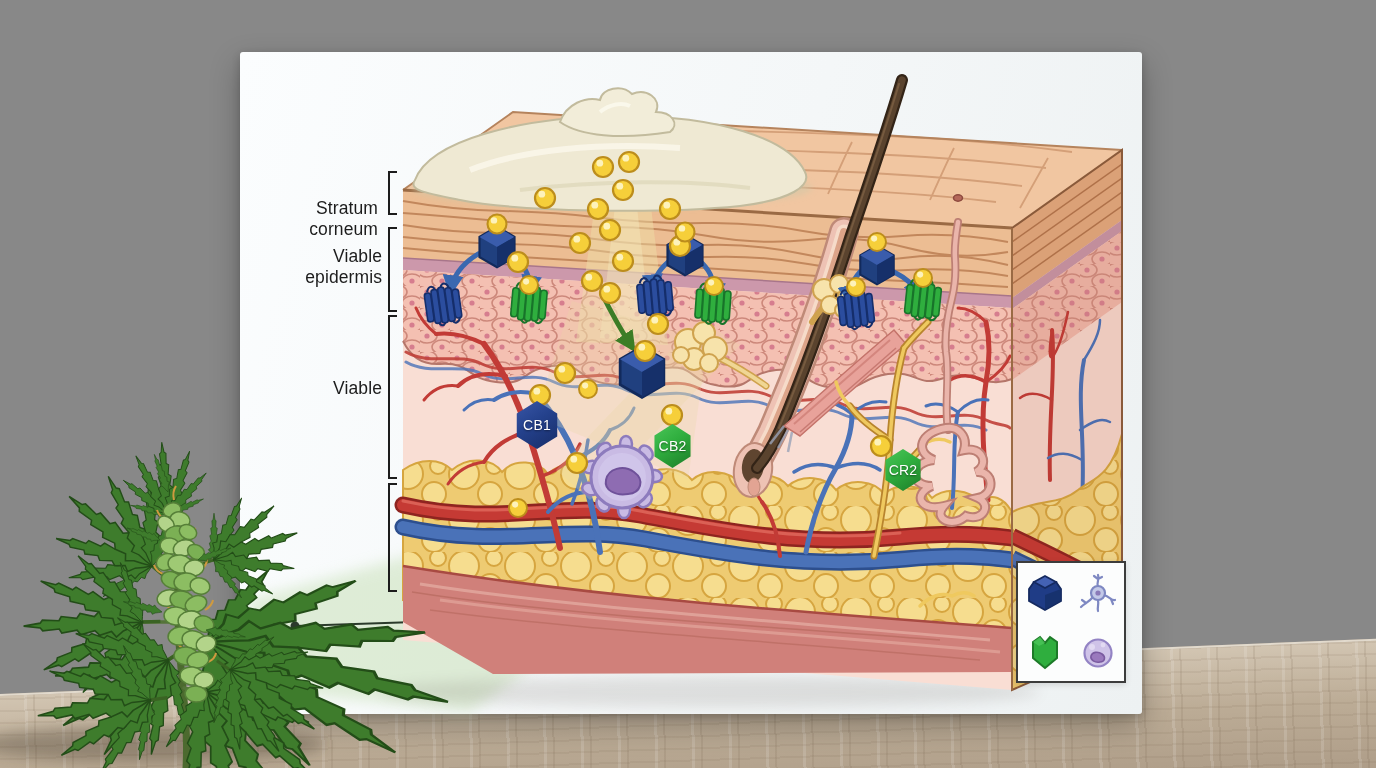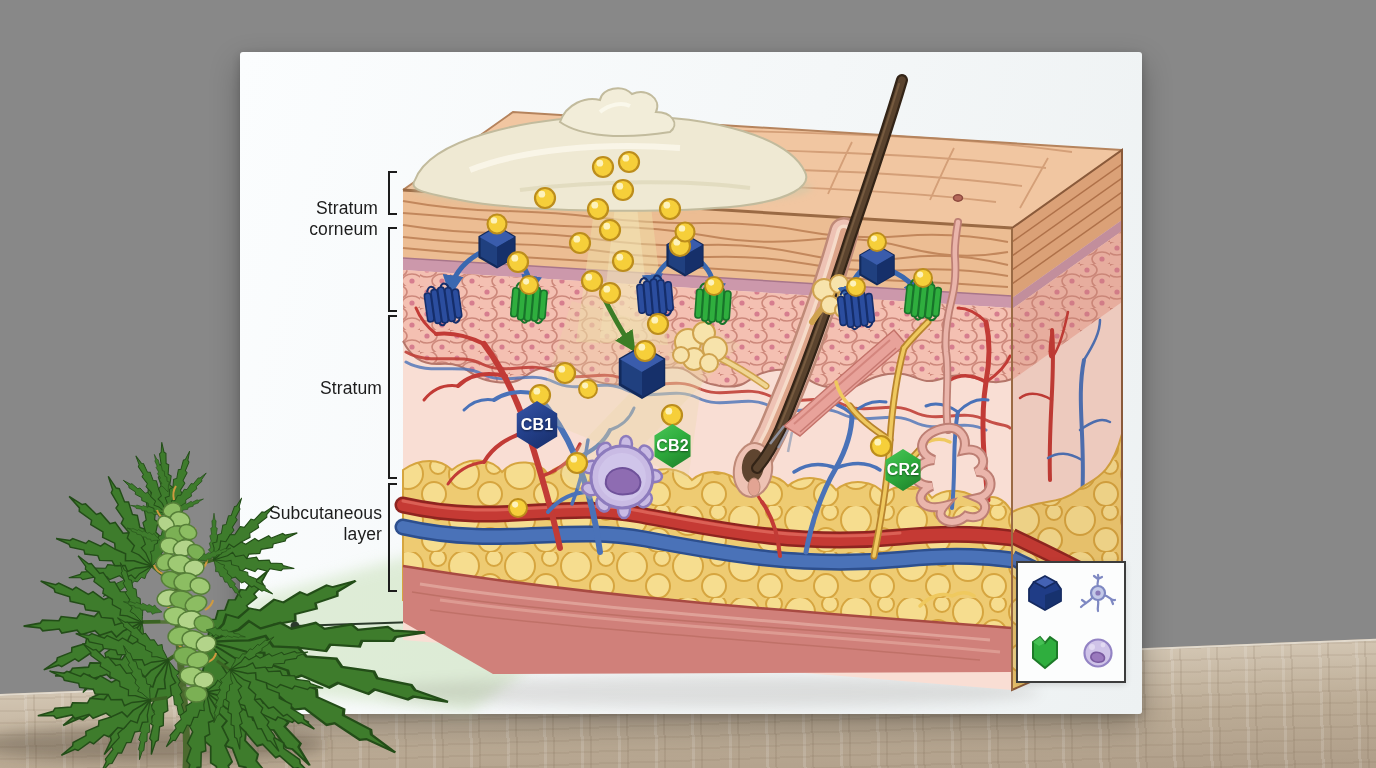--- a/index.html
+++ b/index.html
@@ -29,21 +29,21 @@
   
   .card{position:absolute;left:240px;top:52px;width:902px;height:662px;border-radius:3px;
     background:linear-gradient(105deg,#fbfdfe 0%,#f4f7f8 55%,#edf1f2 100%);
     box-shadow:0 12px 30px rgba(0,0,0,.28), 0 3px 8px rgba(0,0,0,.18);}
   .overlay{position:absolute;left:0;top:0;width:1376px;height:768px;}
   
   .layer-label{position:absolute;width:130px;text-align:right;color:#1c1c1c;
     font-size:17.5px;line-height:21px;font-weight:500;letter-spacing:.1px;}
   
   .badge{position:absolute;display:flex;align-items:center;justify-content:center;
-    color:#fff;font-weight:bold;font-size:16px;letter-spacing:.2px;
+    color:#fff;font-weight:normal;font-size:14px;letter-spacing:.2px;
     clip-path:polygon(50% 0,94% 26%,94% 74%,50% 100%,6% 74%,6% 26%);
     text-shadow:0 1px 2px rgba(0,0,0,.45);}
   .badge.navy{background:linear-gradient(145deg,#3a57a8 0%,#24418c 45%,#172c66 100%);}
   .badge.green{background:linear-gradient(145deg,#4cc65a 0%,#2fae3e 45%,#1d7a28 100%);}
   
   .legend{position:absolute;left:1016px;top:561px;width:106px;height:118px;
     background:#fcfdfd;border:2px solid #3c3c3c;display:grid;
     grid-template-columns:1fr 1fr;grid-template-rows:1fr 1fr;place-items:center;
     box-shadow:0 2px 6px rgba(0,0,0,.12);}
 </style>
@@ -516,22 +516,22 @@
         <use href="#leaflet" transform="translate(160,540) rotate(-160) scale(.35)"></use>
         <use href="#leaflet" transform="translate(198,560) rotate(-20) scale(.35)"></use>
         <use href="#leaflet" transform="translate(162,612) rotate(195) scale(.4)"></use>
         <use href="#leaflet" transform="translate(206,630) rotate(10) scale(.4)"></use>
         <use href="#leaflet" transform="translate(168,492) rotate(-110) scale(.4)"></use>
       </g>
     </g>
   </svg>
 
   <div class="layer-label" style="left:248px;top:178px;margin-top:20px;">Stratum corneum</div>
-  <div class="layer-label" style="left:252px;top:378px;">Stratum</div>
-  <div class="layer-label" style="left:252px;top:503px;">Subcutaneous layer</div>
+  <div class="layer-label" style="left:252px;top:246px;">Viable epidermis</div>
+  <div class="layer-label" style="left:252px;top:378px;">Viable</div>
 
   <div class="badge navy" style="left:514px;top:401px;width:46px;height:48px;">CB1</div>
   <div class="badge green" style="left:652px;top:424px;width:41px;height:44px;">CB2</div>
   <div class="badge green" style="left:883px;top:449px;width:40px;height:42px;">CR2</div>
 
   <div class="legend">
     <svg width="40" height="40" viewBox="0 0 40 40">
       <polygon points="9,9 31,9 36,16 36,28 20,37 4,28 4,16" fill="#1f3c86" stroke="#152a60" stroke-width="1.8"></polygon>
       <polygon points="20,3 31,9 20,15 9,9" fill="#4462b4" stroke="#152a60" stroke-width="1.8"></polygon>
       <polygon points="36,16 36,28 20,37 20,22" fill="#16306a" opacity=".85"></polygon>

